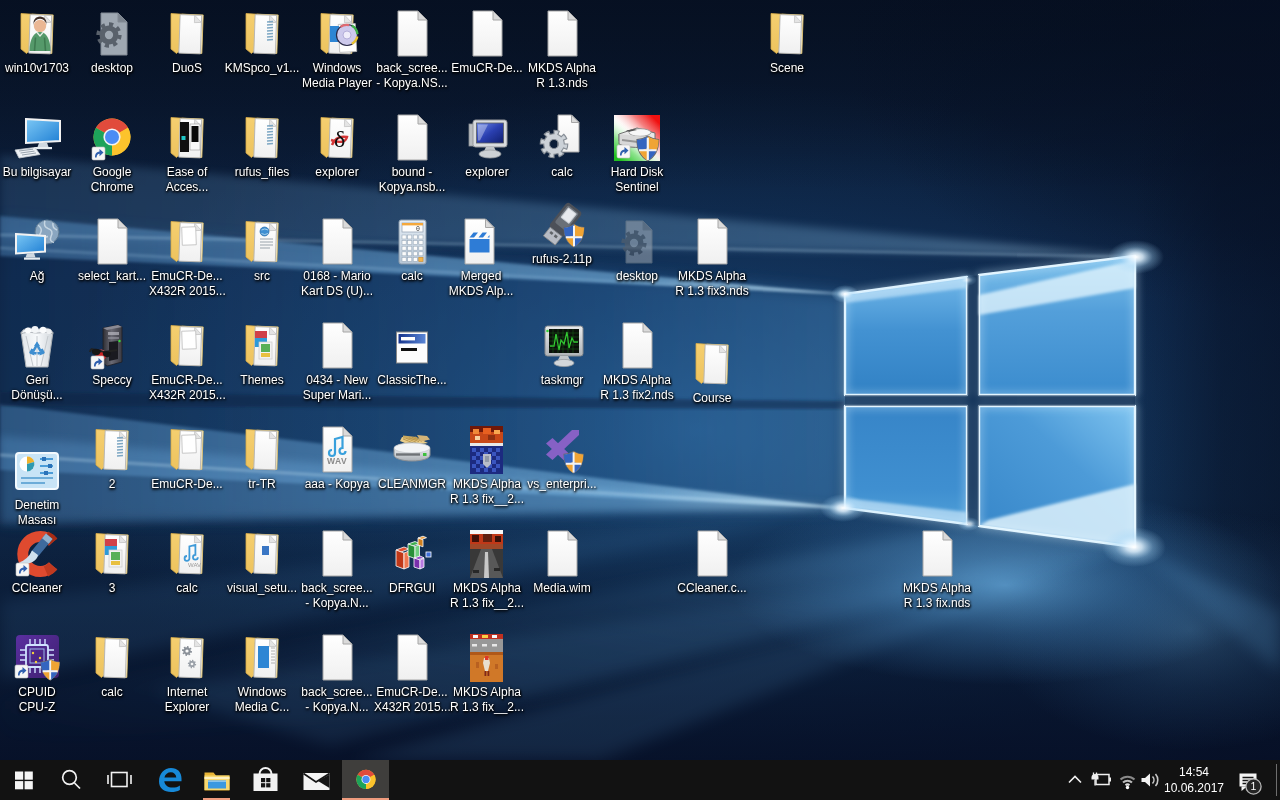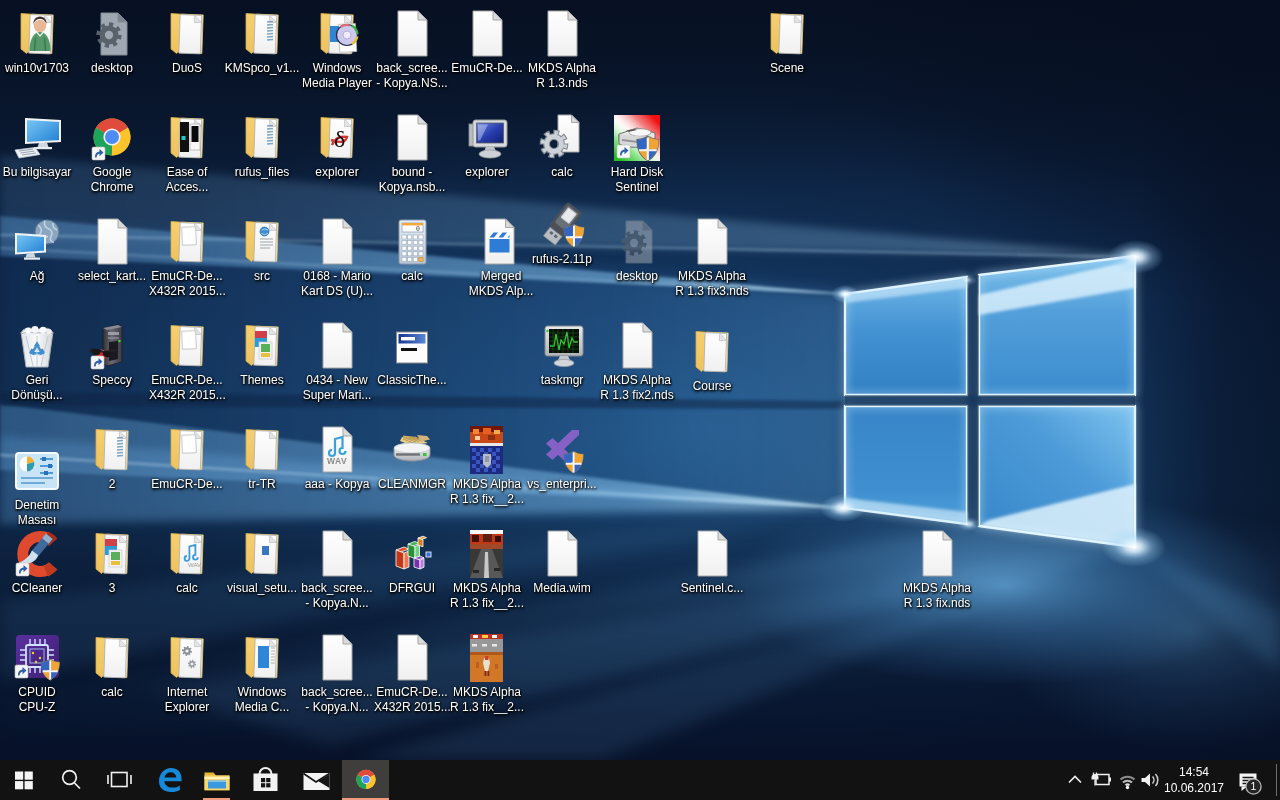--- a/index.html
+++ b/index.html
@@ -776,21 +776,21 @@
         <use href="#sym-doc"></use>
       </svg>
       <div class="lbl">0168 - Mario<br>Kart DS (U)...</div>
     </div>
 <div class="ic" style="left:374px;top:218px">
       <svg width="48" height="48" viewBox="0 0 48 48">
         <use href="#sym-calc"></use>
       </svg>
       <div class="lbl">calc</div>
     </div>
-<div class="ic" style="left:463px;top:218px">
+<div class="ic" style="left:443px;top:218px">
       <svg width="48" height="48" viewBox="0 0 48 48">
         <use href="#sym-videodoc"></use>
       </svg>
       <div class="lbl">Merged<br>MKDS Alp...</div>
     </div>
 <div class="ic" style="left:524px;top:201px">
       <svg width="48" height="48" viewBox="0 0 48 48">
         <use href="#sym-usb"></use>
       </svg>
       <div class="lbl">rufus-2.11p</div>
@@ -848,21 +848,21 @@
         <use href="#sym-taskmgr"></use>
       </svg>
       <div class="lbl">taskmgr</div>
     </div>
 <div class="ic" style="left:599px;top:322px">
       <svg width="48" height="48" viewBox="0 0 48 48">
         <use href="#sym-doc"></use>
       </svg>
       <div class="lbl">MKDS Alpha<br>R 1.3 fix2.nds</div>
     </div>
-<div class="ic" style="left:674px;top:328px">
+<div class="ic" style="left:674px;top:340px">
       <svg width="48" height="48" viewBox="0 0 48 48">
         <use href="#sym-folder"></use>
       </svg>
       <div class="lbl">Course</div>
     </div>
 <div class="ic" style="left:-1px;top:447px">
       <svg width="48" height="48" viewBox="0 0 48 48">
         <use href="#sym-cpl"></use>
       </svg>
       <div class="lbl">Denetim<br>Masası</div>
@@ -954,21 +954,21 @@
 <div class="ic" style="left:524px;top:530px">
       <svg width="48" height="48" viewBox="0 0 48 48">
         <use href="#sym-doc"></use>
       </svg>
       <div class="lbl">Media.wim</div>
     </div>
 <div class="ic" style="left:674px;top:530px">
       <svg width="48" height="48" viewBox="0 0 48 48">
         <use href="#sym-doc"></use>
       </svg>
-      <div class="lbl">Sentinel.c...</div>
+      <div class="lbl">CCleaner.c...</div>
     </div>
 <div class="ic" style="left:899px;top:530px">
       <svg width="48" height="48" viewBox="0 0 48 48">
         <use href="#sym-doc"></use>
       </svg>
       <div class="lbl">MKDS Alpha<br>R 1.3 fix.nds</div>
     </div>
 <div class="ic" style="left:-1px;top:634px">
       <svg width="48" height="48" viewBox="0 0 48 48">
         <use href="#sym-cpuz"></use>

